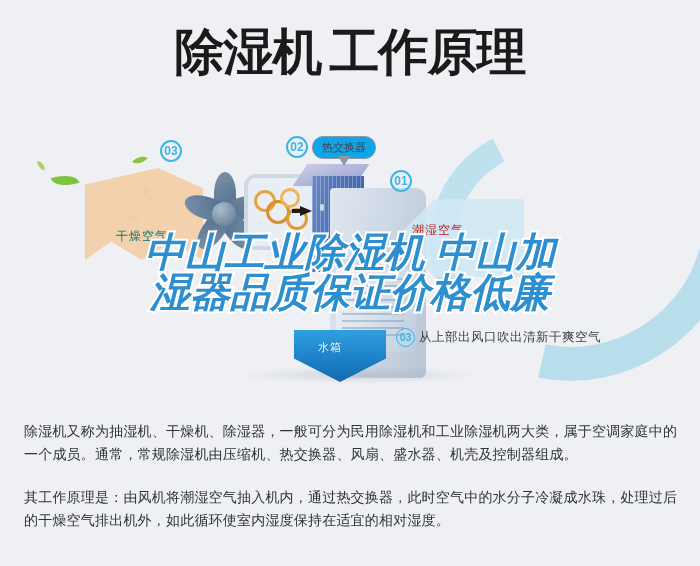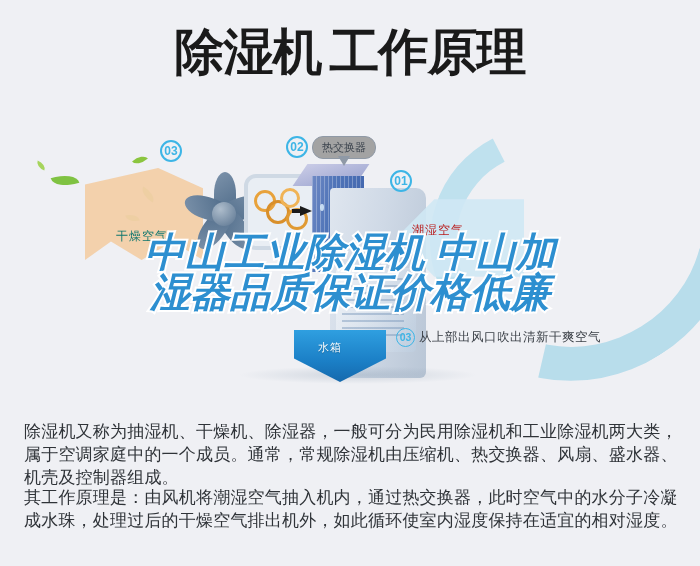--- a/index.html
+++ b/index.html
@@ -240,21 +240,21 @@
   }
   .marker.m03 { left: 160px; top: 22px; }
   .marker.m02 { left: 286px; top: 18px; }
   .marker.m01 { left: 390px; top: 52px; }
 
   .bubble {
     position: absolute; left: 312px; top: 18px;
     padding: 3px 9px;
     border: 1.5px solid #8f99a6;
     border-radius: 11px;
-    background: #a3a3a3;
+    background: #0ea5e9;
     font-size: 11px; color: #3b434d;
     white-space: nowrap;
   }
   .bubble-tip {
     position: absolute; left: 338px; top: 38px;
     width: 0; height: 0;
     border-left: 6px solid transparent;
     border-right: 6px solid transparent;
     border-top: 10px solid #8f99a6;
   }
@@ -303,21 +303,21 @@
     paint-order: stroke fill;
     white-space: nowrap;
   }
 
   
   .copy {
     position: absolute;
     left: 24px;
     width: 656px;
     color: #2f3338;
-    font-size: 17px;
+    font-size: 14px;
     line-height: 23px;
     letter-spacing: .2px;
   }
   .copy.p1 { top: 420px; }
   .copy.p2 { top: 486px; }
   .copy p { margin: 0; }
 </style>
 </head>
 <body>
 

